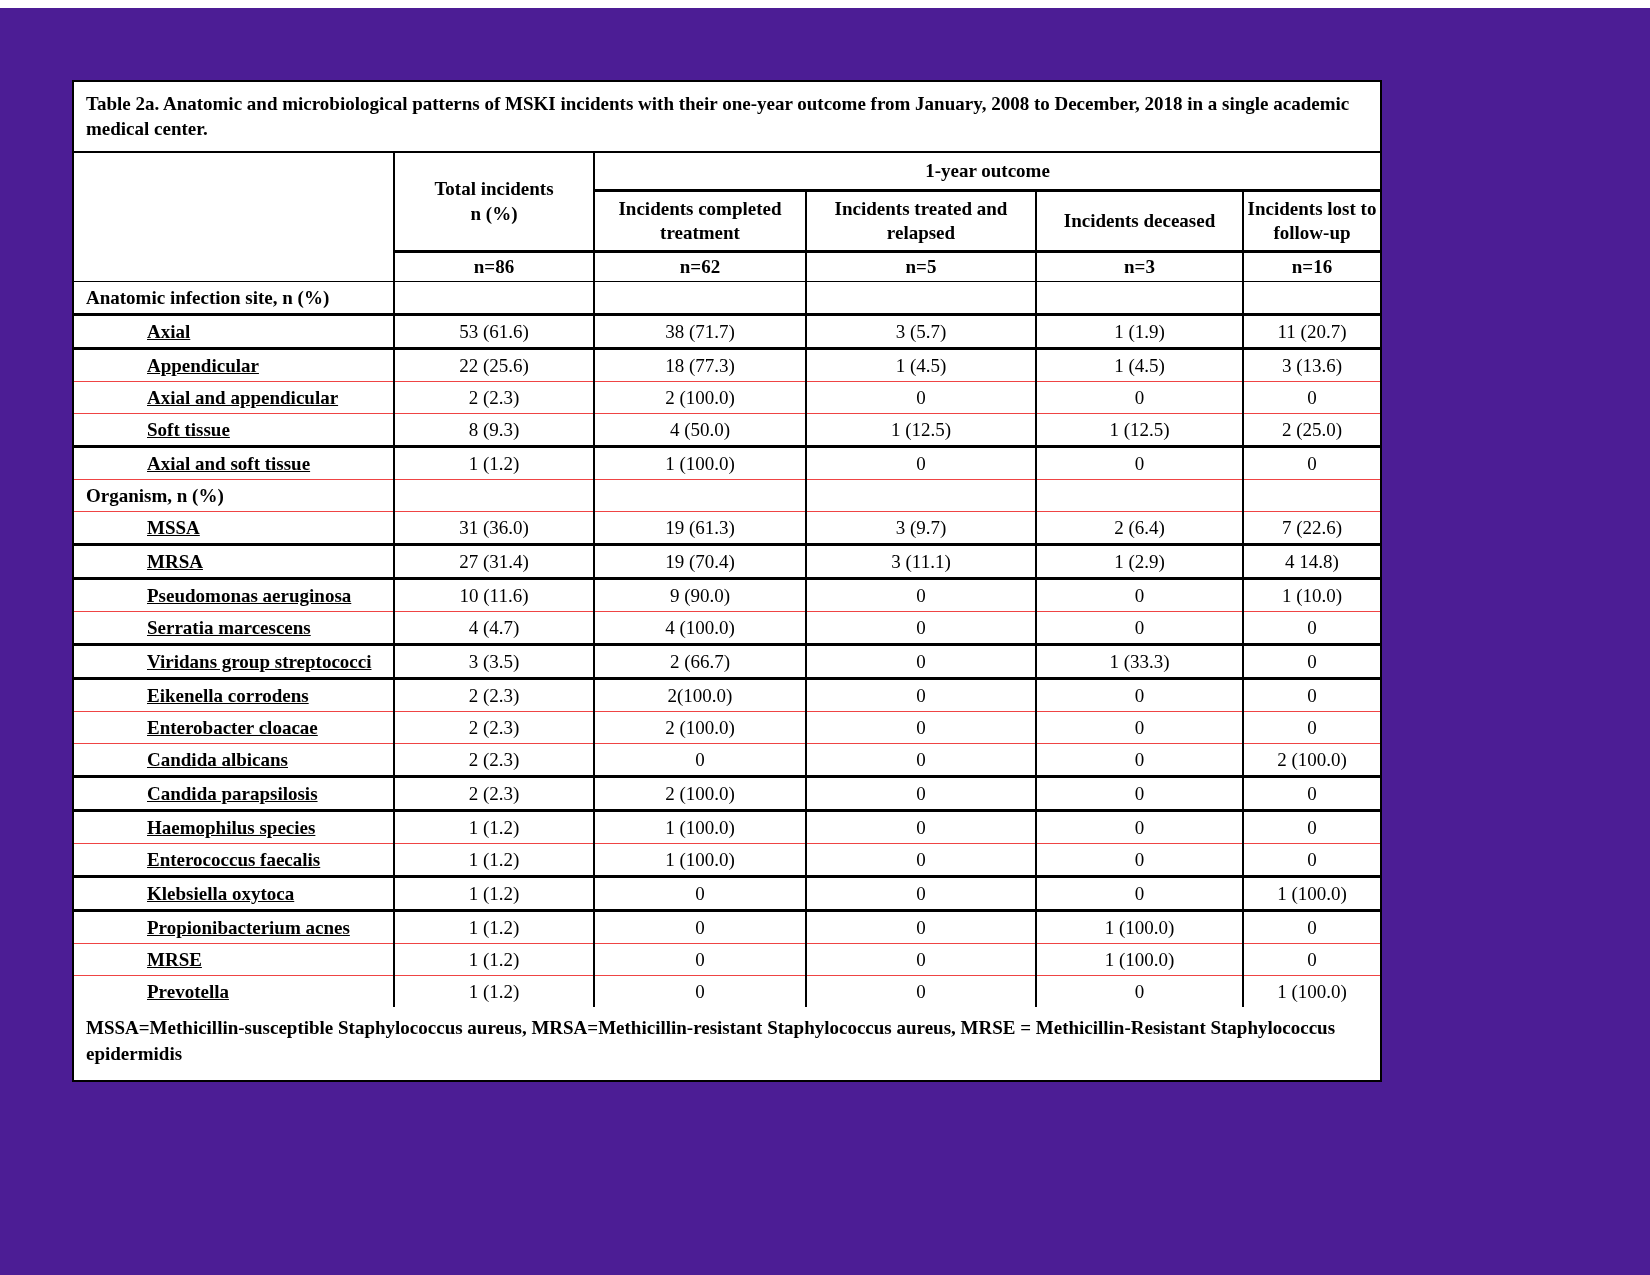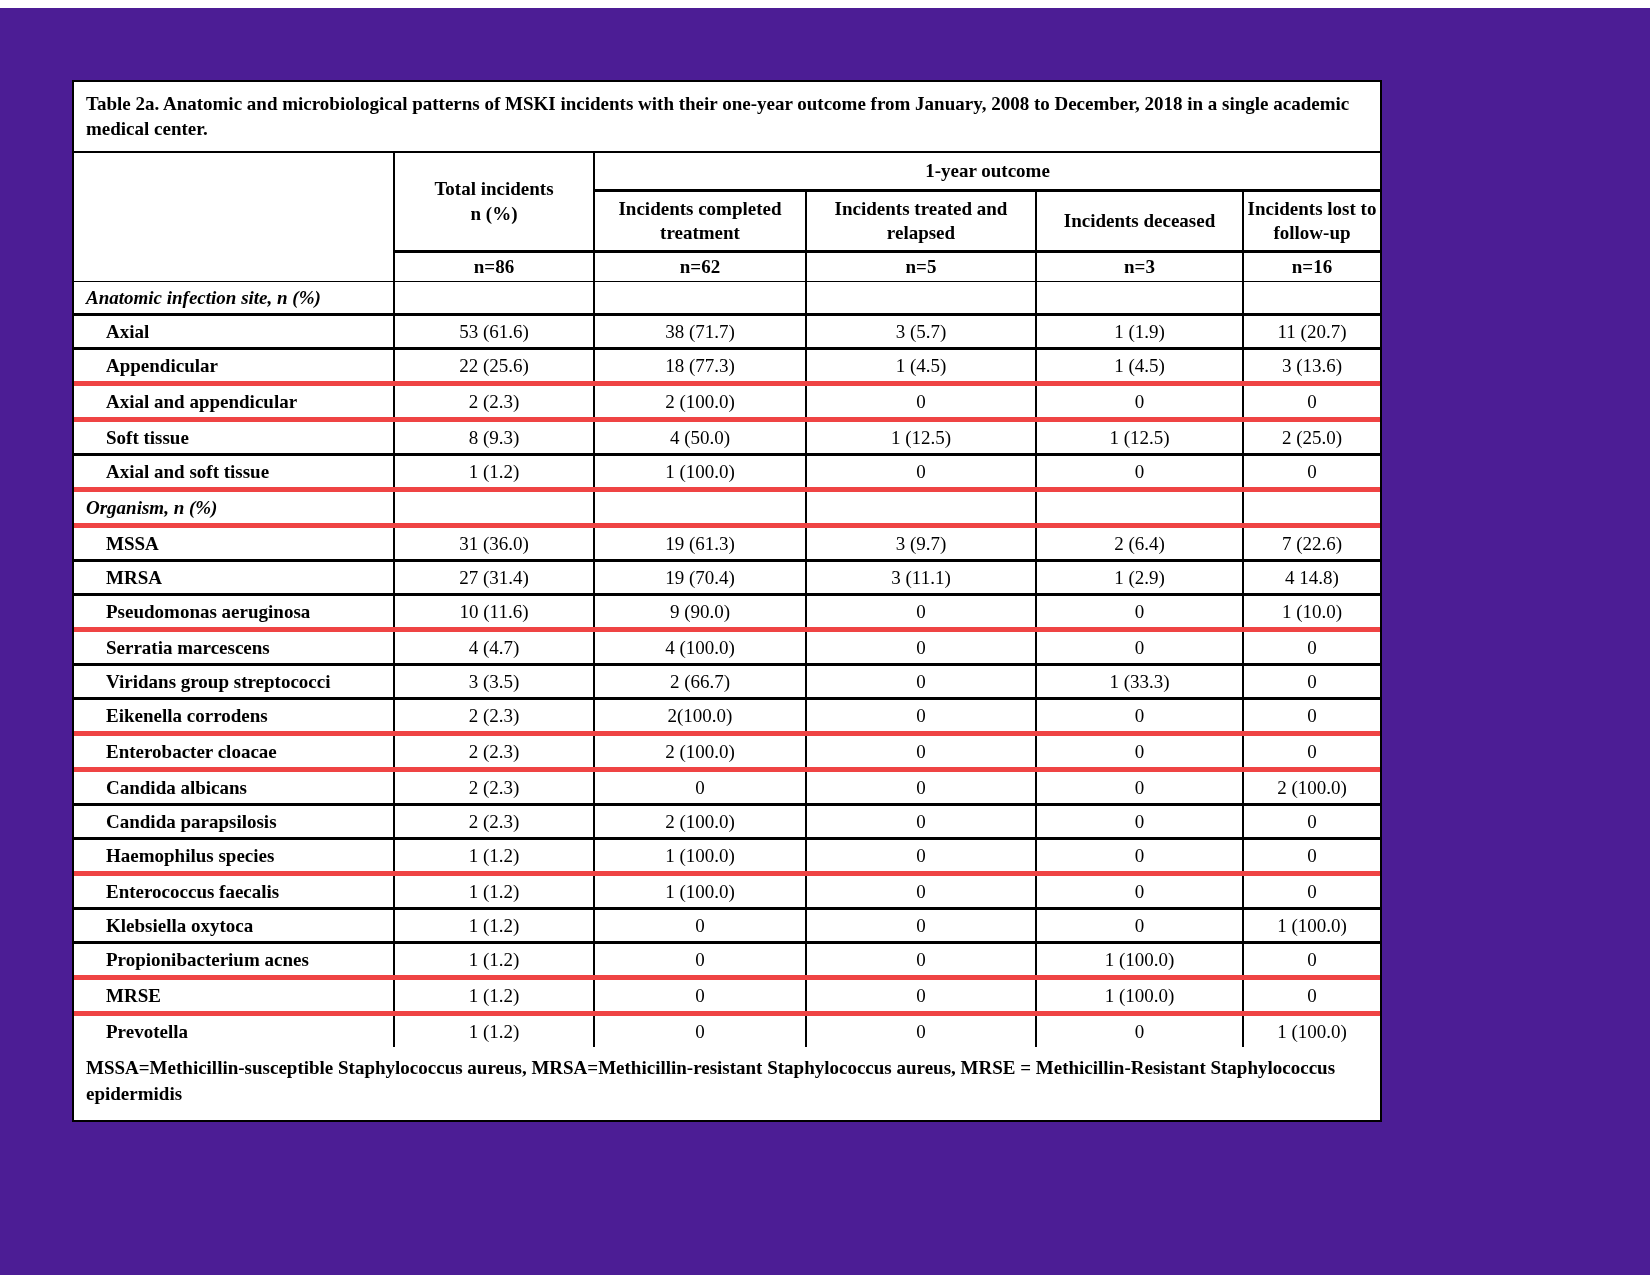--- a/index.html
+++ b/index.html
@@ -55,26 +55,26 @@
     font-weight: bold;
     text-align: center;
     line-height: 1.28;
     white-space: pre-line;
   }
   .row-group td.cell-group { height: 36px; border-bottom: 3px solid #000000; border-radius: 10px; }
   .row-subhead td { height: 58px; border-bottom: 3px solid #000000; }
   .row-n td { height: 28px; border-bottom: 1px solid #000000; }
   
   tbody td { height: 31px; }
-  tbody tr.rule-thin  > td { border-bottom: 5px solid #ef4444; }
+  tbody tr.rule-thin  > td { border-bottom: 1px solid #ef4444; }
   tbody tr.rule-thick > td { border-bottom: 3px solid #000000; }
   tbody tr:last-child > td { border-bottom: none; }
   td.label-cell { text-align: left; font-weight: bold; }
-  td.label-cell.section { padding-left: 12px; font-style: italic; }
-  td.label-cell.item { padding-left: 32px; }
+  td.label-cell.section { padding-left: 12px; }
+  td.label-cell.item { padding-left: 73px; text-decoration: underline; }
   td.value-cell { text-align: center; font-weight: normal; }
   .footnote-box {
     padding: 8px 12px 12px 12px;
     font-size: 19px;
     font-weight: bold;
     line-height: 1.38;
   }
 </style>
 </head>
 <body>

